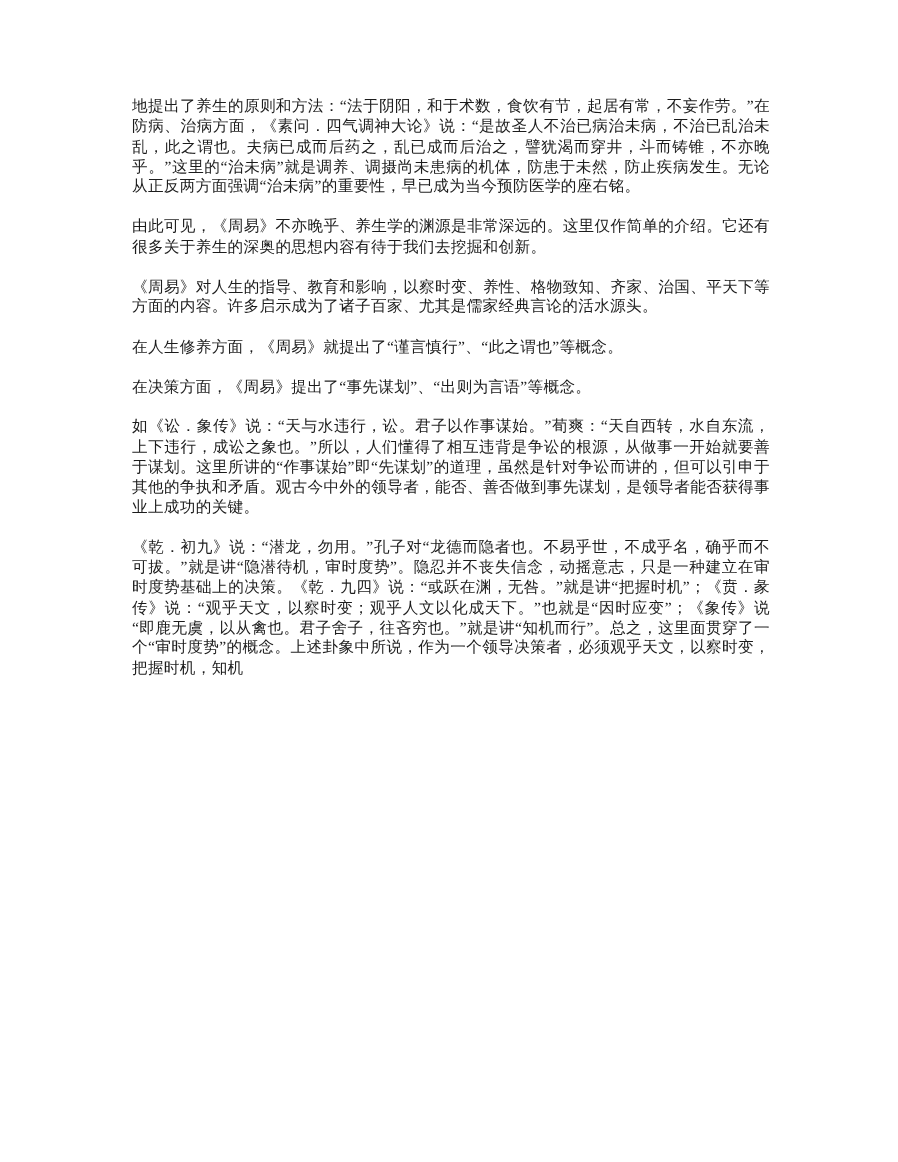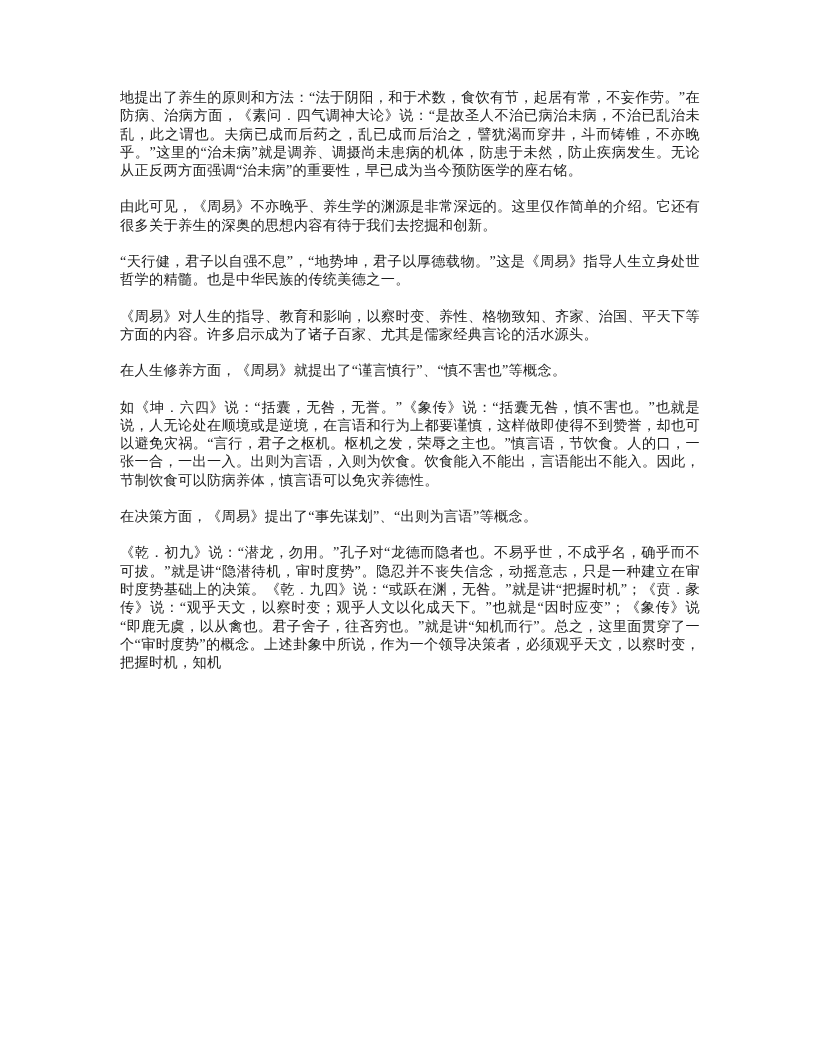--- a/index.html
+++ b/index.html
@@ -34,20 +34,19 @@
     margin-bottom: 0;
   }
 </style>
 </head>
 <body>
 
 <div class="page">
   <div class="doc-body">
     <p>地提出了养生的原则和方法：“法于阴阳，和于术数，食饮有节，起居有常，不妄作劳。”在防病、治病方面，《素问．四气调神大论》说：“是故圣人不治已病治未病，不治已乱治未乱，此之谓也。夫病已成而后药之，乱已成而后治之，譬犹渴而穿井，斗而铸锥，不亦晚乎。”这里的“治未病”就是调养、调摄尚未患病的机体，防患于未然，防止疾病发生。无论从正反两方面强调“治未病”的重要性，早已成为当今预防医学的座右铭。</p>
     <p>由此可见，《周易》不亦晚乎、养生学的渊源是非常深远的。这里仅作简单的介绍。它还有很多关于养生的深奥的思想内容有待于我们去挖掘和创新。</p>
-    <p>“天行健，君子以自强不息”，“地势坤，君子以厚德载物。”这是《周易》指导人生立身处世哲学的精髓。也是中华民族的传统美德之一。</p>
     <p>《周易》对人生的指导、教育和影响，以察时变、养性、格物致知、齐家、治国、平天下等方面的内容。许多启示成为了诸子百家、尤其是儒家经典言论的活水源头。</p>
-    <p>在人生修养方面，《周易》就提出了“谨言慎行”、“慎不害也”等概念。</p>
-    <p>如《坤．六四》说：“括囊，无咎，无誉。”《象传》说：“括囊无咎，慎不害也。”也就是说，人无论处在顺境或是逆境，在言语和行为上都要谨慎，这样做即使得不到赞誉，却也可以避免灾祸。“言行，君子之枢机。枢机之发，荣辱之主也。”慎言语，节饮食。人的口，一张一合，一出一入。出则为言语，入则为饮食。饮食能入不能出，言语能出不能入。因此，节制饮食可以防病养体，慎言语可以免灾养德性。</p>
+    <p>在人生修养方面，《周易》就提出了“谨言慎行”、“此之谓也”等概念。</p>
     <p>在决策方面，《周易》提出了“事先谋划”、“出则为言语”等概念。</p>
+    <p>如《讼．象传》说：“天与水违行，讼。君子以作事谋始。”荀爽：“天自西转，水自东流，上下违行，成讼之象也。”所以，人们懂得了相互违背是争讼的根源，从做事一开始就要善于谋划。这里所讲的“作事谋始”即“先谋划”的道理，虽然是针对争讼而讲的，但可以引申于其他的争执和矛盾。观古今中外的领导者，能否、善否做到事先谋划，是领导者能否获得事业上成功的关键。</p>
     <p>《乾．初九》说：“潜龙，勿用。”孔子对“龙德而隐者也。不易乎世，不成乎名，确乎而不可拔。”就是讲“隐潜待机，审时度势”。隐忍并不丧失信念，动摇意志，只是一种建立在审时度势基础上的决策。《乾．九四》说：“或跃在渊，无咎。”就是讲“把握时机”；《贲．彖传》说：“观乎天文，以察时变；观乎人文以化成天下。”也就是“因时应变”；《象传》说“即鹿无虞，以从禽也。君子舍子，往吝穷也。”就是讲“知机而行”。总之，这里面贯穿了一个“审时度势”的概念。上述卦象中所说，作为一个领导决策者，必须观乎天文，以察时变，把握时机，知机</p>
   </div>
 </div>
 
 </body></html>

